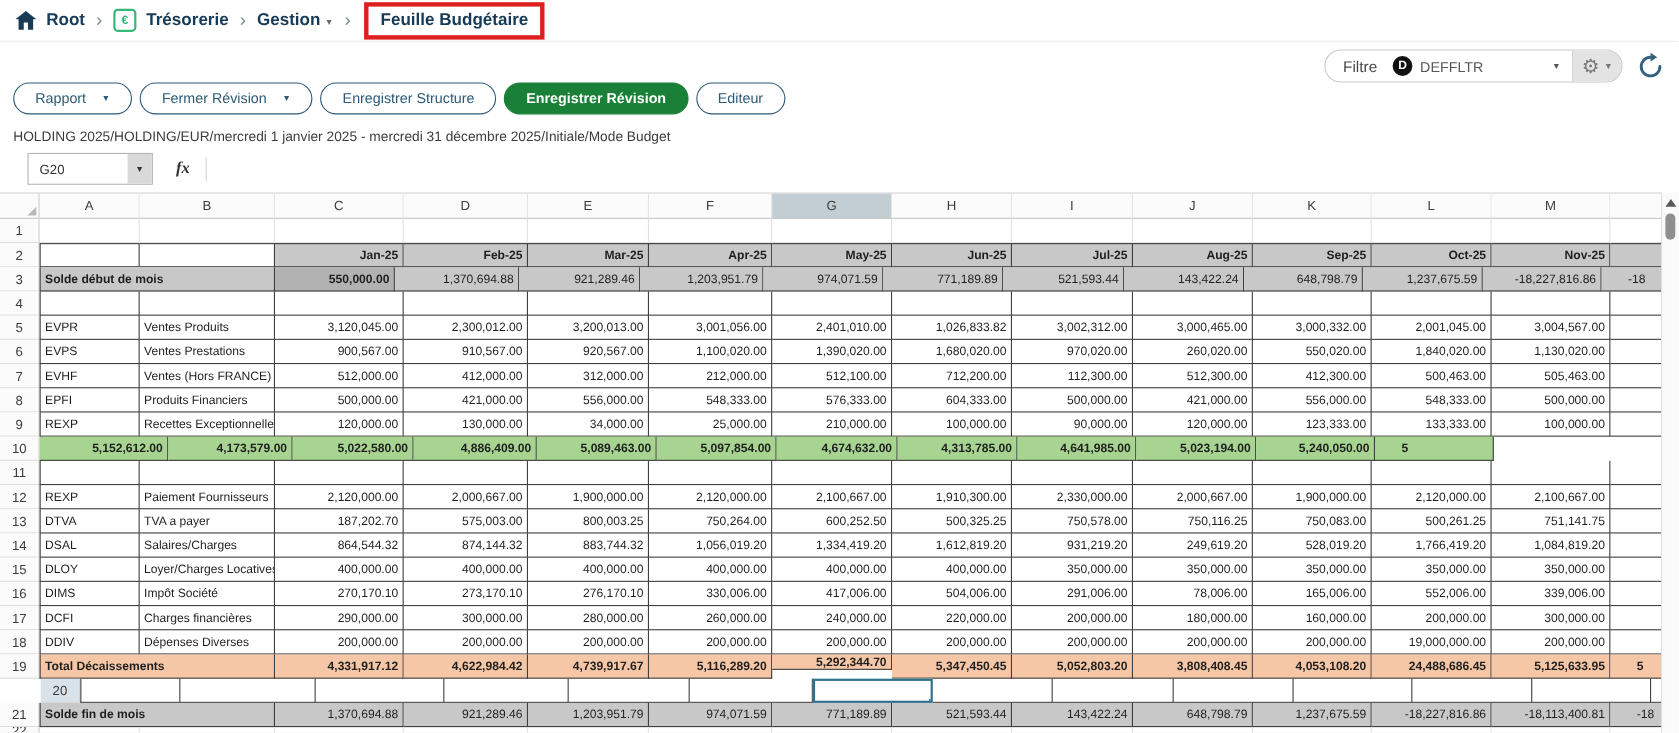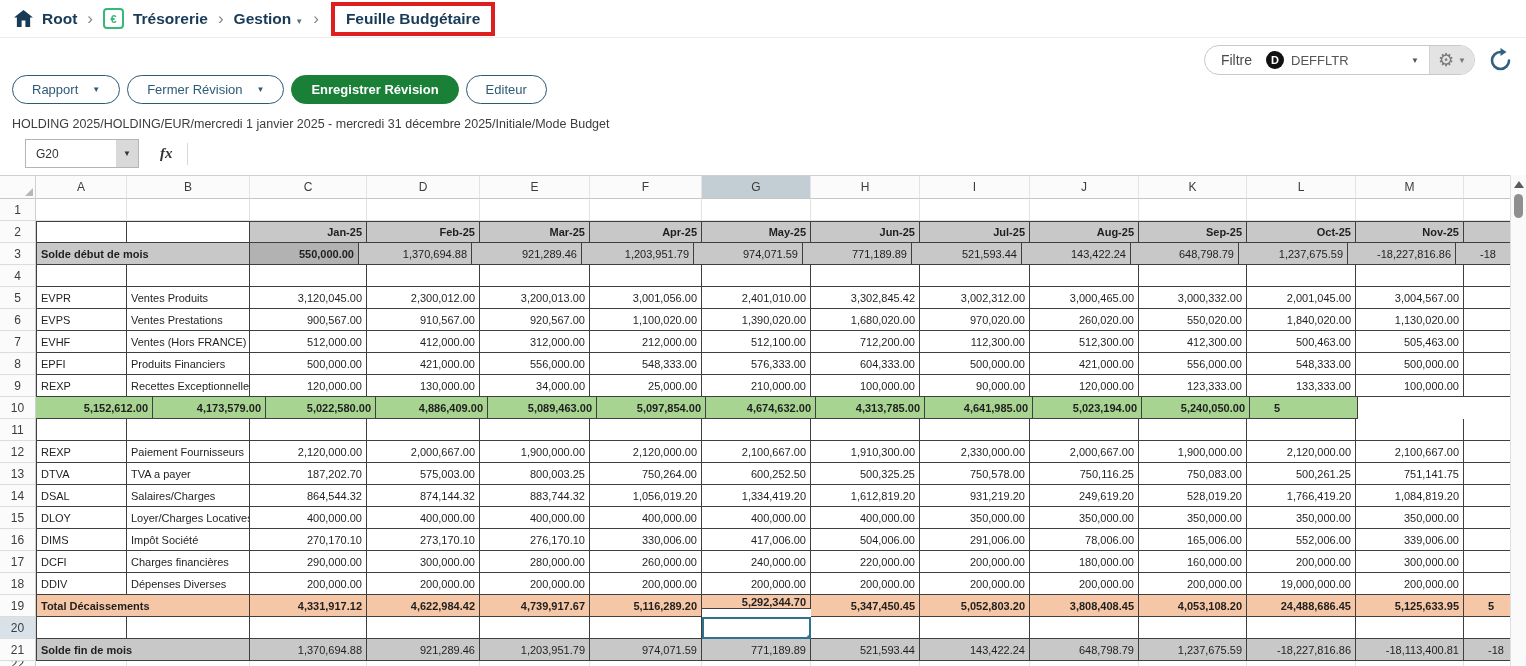--- a/index.html
+++ b/index.html
@@ -116,20 +116,23 @@
 
 <div class="btnrow">
   <button class="pill">
       <span>Rapport</span>
       <span class="bcaret">▼</span>
     </button>
   <button class="pill">
       <span>Fermer Révision</span>
       <span class="bcaret">▼</span>
     </button>
+  <button class="pill">
+      <span>Enregistrer Structure</span>
+    </button>
   <button class="pill primary">
       <span>Enregistrer Révision</span>
     </button>
   <button class="pill">
       <span>Editeur</span>
     </button>
 </div>
 
 <div class="ctxline">HOLDING 2025/HOLDING/EUR/mercredi 1 janvier 2025 - mercredi 31 décembre 2025/Initiale/Mode Budget</div>
 
@@ -232,21 +235,21 @@
     </div>
     <div class="g-row" style="height: 22px;">
       <div class="c rowhdr" style="width: 36px; height: 22px;">5</div>
       <div class="c dk bl lft" style="width: 91px; height: 22px;">EVPR</div>
       <div class="c dk lft" style="width: 123px; height: 22px;">Ventes Produits</div>
       <div class="c dk num" style="width: 117px; height: 22px;">3,120,045.00</div>
       <div class="c dk num" style="width: 113px; height: 22px;">2,300,012.00</div>
       <div class="c dk num" style="width: 110px; height: 22px;">3,200,013.00</div>
       <div class="c dk num" style="width: 112px; height: 22px;">3,001,056.00</div>
       <div class="c dk num" style="width: 109px; height: 22px;">2,401,010.00</div>
-      <div class="c dk num" style="width: 109px; height: 22px;">3,302,845.42</div>
+      <div class="c dk num" style="width: 109px; height: 22px;">1,026,833.82</div>
       <div class="c dk num" style="width: 110px; height: 22px;">3,002,312.00</div>
       <div class="c dk num" style="width: 109px; height: 22px;">3,000,465.00</div>
       <div class="c dk num" style="width: 108px; height: 22px;">3,000,332.00</div>
       <div class="c dk num" style="width: 109px; height: 22px;">2,001,045.00</div>
       <div class="c dk num" style="width: 108px; height: 22px;">3,004,567.00</div>
       <div class="c dk ncell" style="width: 108px; height: 22px;"></div>
     </div>
     <div class="g-row" style="height: 22px;">
       <div class="c rowhdr" style="width: 36px; height: 22px;">6</div>
       <div class="c dk bl lft" style="width: 91px; height: 22px;">EVPS</div>
@@ -475,21 +478,21 @@
       <div class="c dk band-salmon num bold" style="width: 112px; height: 22px;">5,116,289.20</div>
       <div class="c dk band-salmon num bold" style="width: 109px; height: 14px;">5,292,344.70</div>
       <div class="c dk band-salmon num bold" style="width: 109px; height: 22px;">5,347,450.45</div>
       <div class="c dk band-salmon num bold" style="width: 110px; height: 22px;">5,052,803.20</div>
       <div class="c dk band-salmon num bold" style="width: 109px; height: 22px;">3,808,408.45</div>
       <div class="c dk band-salmon num bold" style="width: 108px; height: 22px;">4,053,108.20</div>
       <div class="c dk band-salmon num bold" style="width: 109px; height: 22px;">24,488,686.45</div>
       <div class="c dk band-salmon num bold" style="width: 108px; height: 22px;">5,125,633.95</div>
       <div class="c dk band-salmon ncell bold" style="width: 108px; height: 22px;">5</div>
     </div>
-    <div class="g-row" style="height: 22px;">
+    <div class="g-row" style="height: 22px; margin-left: 37px;">
       <div class="c rowhdr selrow" style="width: 36px; height: 22px;">20</div>
       <div class="c dk bl" style="width: 91px; height: 22px;"></div>
       <div class="c dk" style="width: 123px; height: 22px;"></div>
       <div class="c dk" style="width: 117px; height: 22px;"></div>
       <div class="c dk" style="width: 113px; height: 22px;"></div>
       <div class="c dk" style="width: 110px; height: 22px;"></div>
       <div class="c dk" style="width: 112px; height: 22px;"></div>
       <div class="c dk sel" style="width: 109px; height: 22px;">
         <div class="fillhandle"></div>
       </div>

